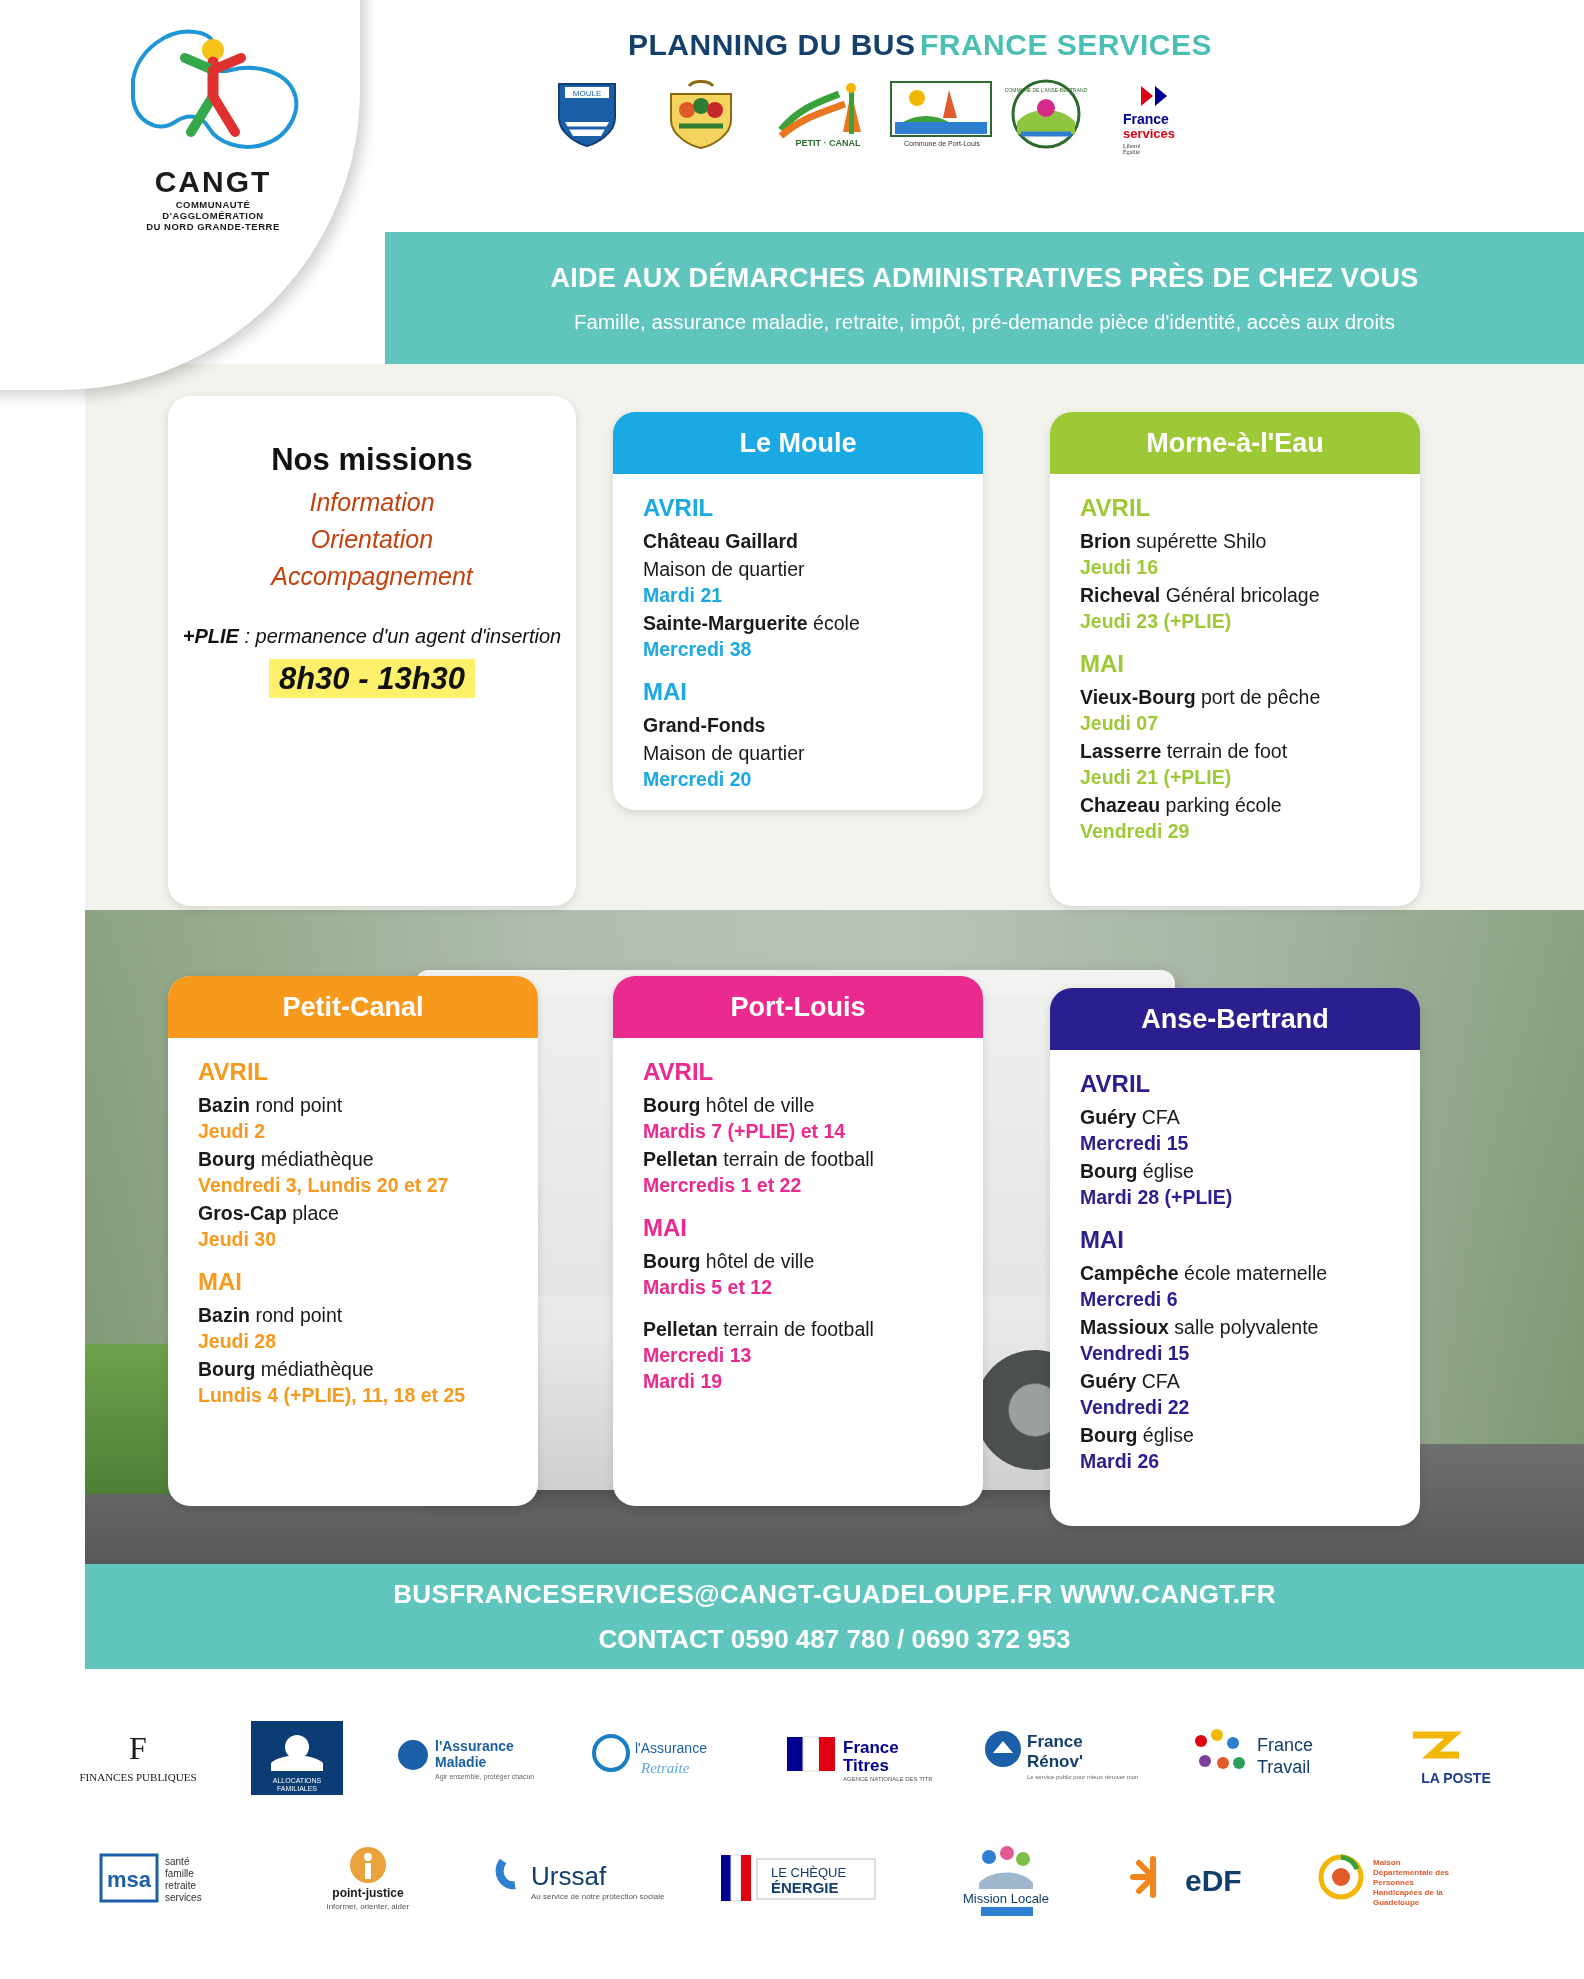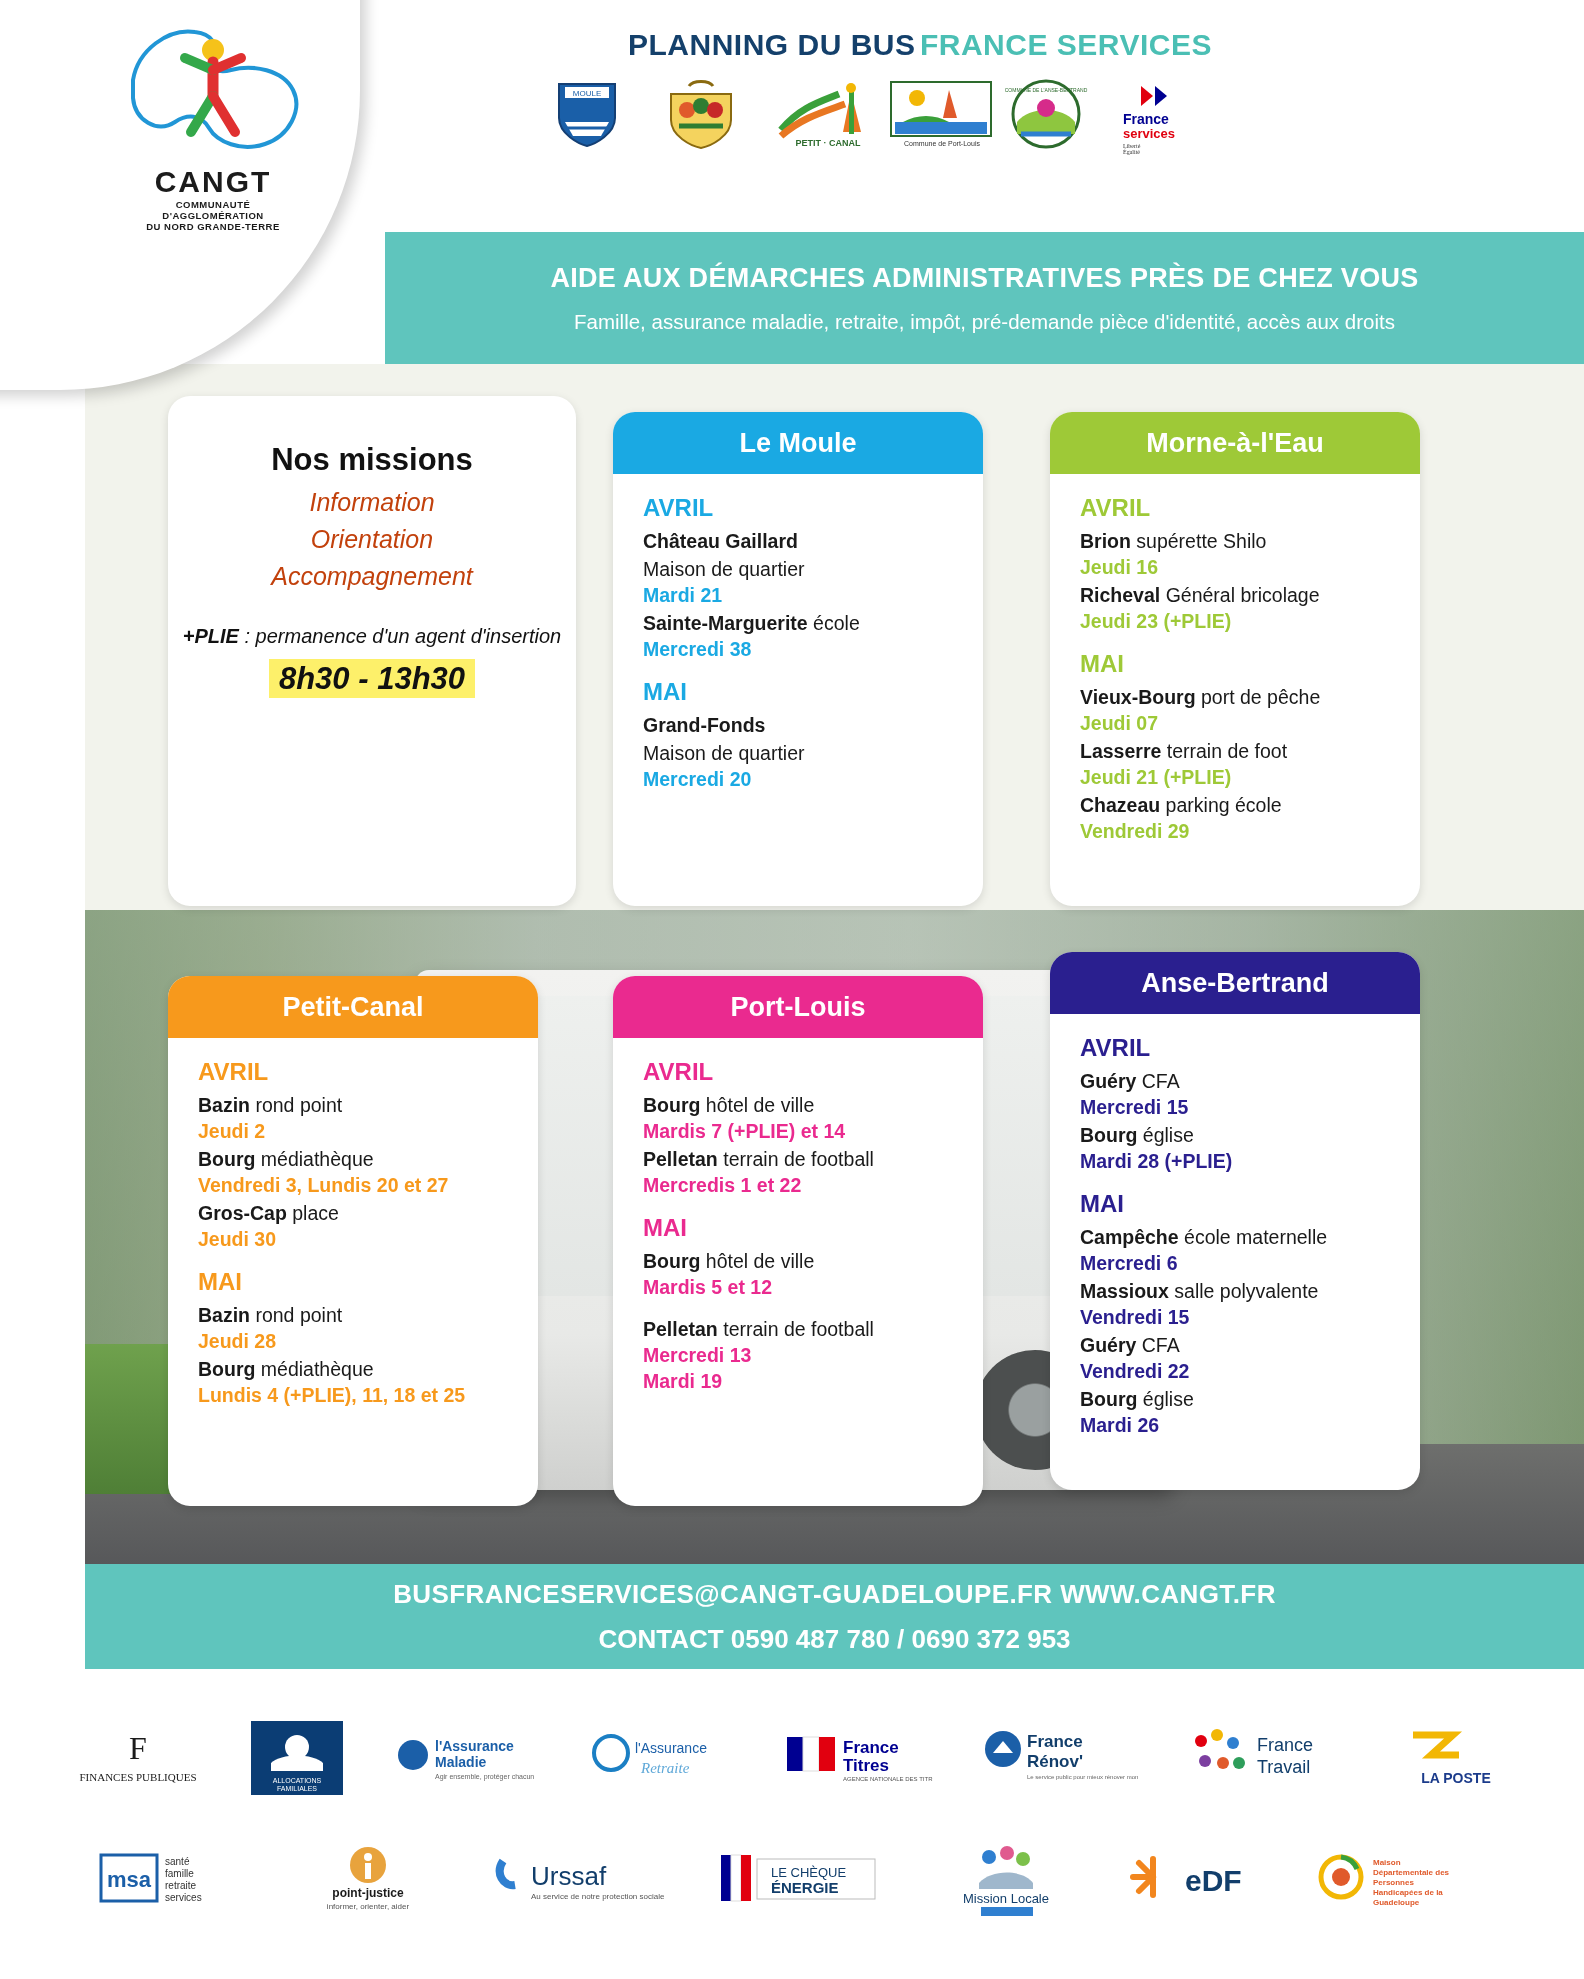--- a/index.html
+++ b/index.html
@@ -133,41 +133,41 @@
   .missions-list { font-size: 25px; font-style: italic; text-align:center; color:#c2410c; line-height: 37px; margin-top:6px;}
   .missions-plie { font-size: 20px; font-style: italic; text-align:center; color:#111; line-height: 30px; margin-top: 26px;}
   .missions-plie b { font-style: italic; font-weight: bold; }
   .horaires-title { font-size: 31px; font-weight:bold; text-align:center; color:#111; margin-top: 30px;}
   .horaires-val { text-align:center; margin-top: 10px;}
   .horaires-val span {
     font-size: 31px; font-weight:bold; font-style: italic; color:#111;
     background:#fdf06a; padding: 2px 10px; margin-top: 33px;
   }
 
-  #moule { left: 613px; top: 412px; width: 370px; height: 494px; }
+  #moule { left: 613px; top: 412px; width: 370px; height: 398px; }
   #moule .card-head { background: #1aa9e3; }
   #moule .month { color:#1aa9e3; }
   #moule .date { color:#1aa9e3; }
 
   #morne { left: 1050px; top: 412px; width: 370px; height: 494px; }
   #morne .card-head { background: #9ec937; }
   #morne .month { color:#9ec937; }
   #morne .date { color:#9ec937; }
 
   #petit { left: 168px; top: 976px; width: 370px; height: 530px; }
   #petit .card-head { background: #f7991c; }
   #petit .month { color:#f7991c; }
   #petit .date { color:#f7991c; }
 
   #portlouis { left: 613px; top: 976px; width: 370px; height: 530px; }
   #portlouis .card-head { background: #ea2a8f; }
   #portlouis .month { color:#ea2a8f; }
   #portlouis .date { color:#ea2a8f; }
 
-  #anse { left: 1050px; top: 952px; width: 370px; height: 538px; }
+  #anse { left: 1050px; top: 988px; width: 370px; height: 538px; }
   #anse .card-head { background: #2a1f8f; }
   #anse .month { color:#2a1f8f; }
   #anse .date { color:#2a1f8f; }
 
   .spacer { height: 14px; }
 
   
   .contact {
     position: absolute; left: 85px; top: 1564px; width: 1499px; height: 105px;
     background:#5fc5bd; color:#ffffff; text-align:center;

